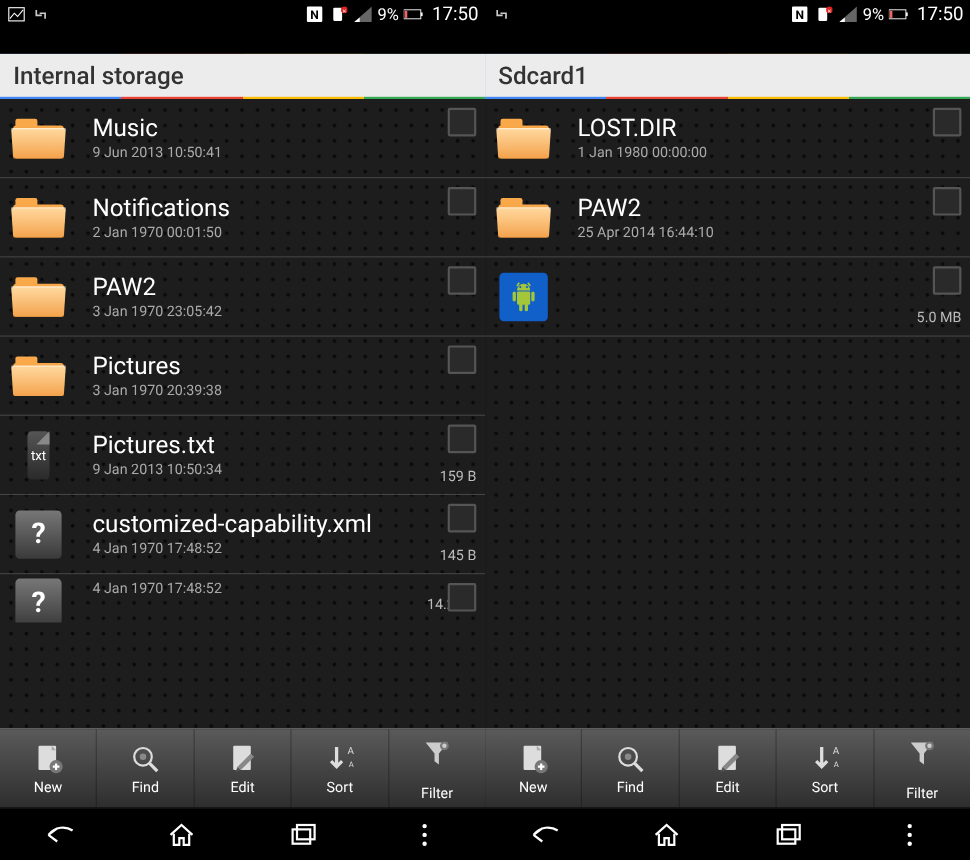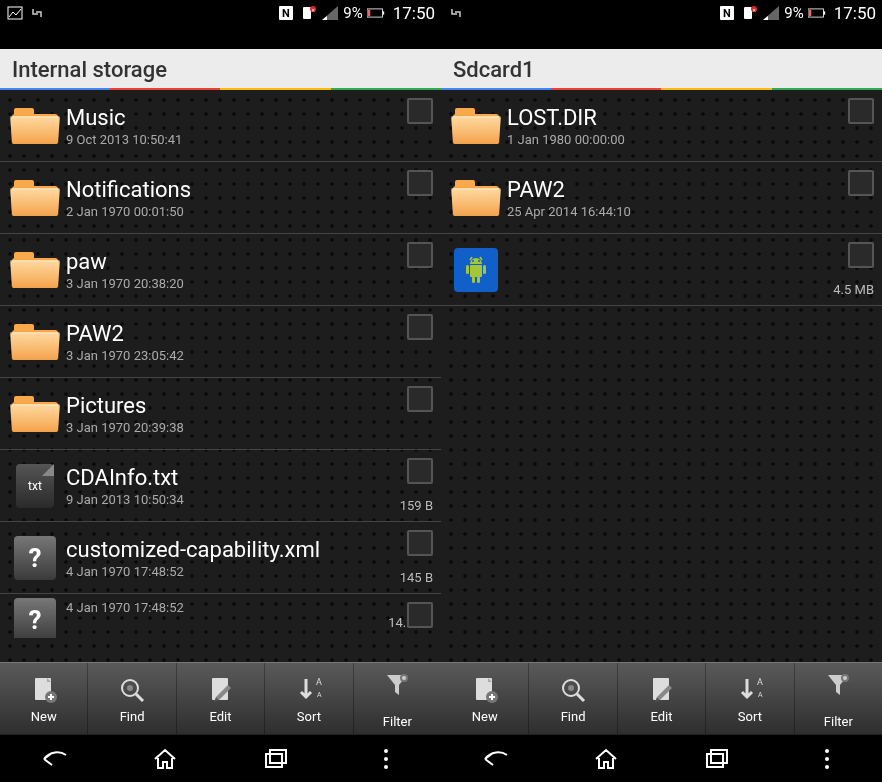--- a/index.html
+++ b/index.html
@@ -76,20 +76,21 @@
     width: 54px;
     display: flex;
     align-items: center;
     justify-content: center;
     flex-shrink: 0;
   }
   .row-body {
     flex: 1;
     min-width: 0;
     padding-left: 4px;
+    margin-left: 18px;
   }
   .fname {
     color: #fff;
     font-size: 22px;
     font-weight: 400;
     white-space: nowrap;
     overflow: hidden;
     text-overflow: ellipsis;
   }
   .fdate {
@@ -141,21 +142,21 @@
     left: 0; right: 0; bottom: 0;
     height: 26px;
     background: linear-gradient(#ffd9a0, #f4a24b);
     border-radius: 2px;
     transform: perspective(60px) rotateX(-10deg);
     transform-origin: bottom;
     box-shadow: inset 0 1px 0 rgba(255,255,255,.5);
   }
   
   .txt-icon {
-    width: 38px; height: 44px;
+    width: 20px; height: 44px;
     background: linear-gradient(#555, #2a2a2a);
     border-radius: 4px;
     display: flex;
     align-items: center;
     justify-content: center;
     font-size: 12px;
     color: #fff;
     position: relative;
   }
   .txt-icon::before {
@@ -283,21 +284,21 @@
     <div class="row">
       <div class="icon-slot">
           <div class="folder">
             <div class="folder-tab"></div>
             <div class="folder-back"></div>
             <div class="folder-front"></div>
           </div>
         </div>
       <div class="row-body">
           <div class="fname">Music</div>
-          <div class="fdate">9 Oct 2013 10:50:41</div>
+          <div class="fdate">9 Jun 2013 10:50:41</div>
         </div>
       <div class="checkbox"></div>
     </div>
     <div class="row">
       <div class="icon-slot">
           <div class="folder">
             <div class="folder-tab"></div>
             <div class="folder-back"></div>
             <div class="folder-front"></div>
           </div>
@@ -310,59 +311,45 @@
     </div>
     <div class="row">
       <div class="icon-slot">
           <div class="folder">
             <div class="folder-tab"></div>
             <div class="folder-back"></div>
             <div class="folder-front"></div>
           </div>
         </div>
       <div class="row-body">
-          <div class="fname">paw</div>
-          <div class="fdate">3 Jan 1970 20:38:20</div>
+          <div class="fname">PAW2</div>
+          <div class="fdate">3 Jan 1970 23:05:42</div>
         </div>
       <div class="checkbox"></div>
     </div>
     <div class="row">
       <div class="icon-slot">
           <div class="folder">
             <div class="folder-tab"></div>
             <div class="folder-back"></div>
             <div class="folder-front"></div>
           </div>
         </div>
       <div class="row-body">
-          <div class="fname">PAW2</div>
-          <div class="fdate">3 Jan 1970 23:05:42</div>
-        </div>
-      <div class="checkbox"></div>
-    </div>
-    <div class="row">
-      <div class="icon-slot">
-          <div class="folder">
-            <div class="folder-tab"></div>
-            <div class="folder-back"></div>
-            <div class="folder-front"></div>
-          </div>
-        </div>
-      <div class="row-body">
           <div class="fname">Pictures</div>
           <div class="fdate">3 Jan 1970 20:39:38</div>
         </div>
       <div class="checkbox"></div>
     </div>
     <div class="row">
       <div class="icon-slot">
           <div class="txt-icon">txt</div>
         </div>
       <div class="row-body">
-          <div class="fname">CDAInfo.txt</div>
+          <div class="fname">Pictures.txt</div>
           <div class="fdate">9 Jan 2013 10:50:34</div>
         </div>
       <div class="fsize">159 B</div>
       <div class="checkbox"></div>
     </div>
     <div class="row">
       <div class="icon-slot">
           <div class="q-icon">?</div>
         </div>
       <div class="row-body">
@@ -549,21 +536,21 @@
               <rect x="12" y="22" width="3" height="7" rx="1.5"></rect>
               <rect x="17" y="22" width="3" height="7" rx="1.5"></rect>
               <line x1="12" y1="3" x2="10" y2="6" stroke="#a4c639" stroke-width="1.5"></line>
               <line x1="20" y1="3" x2="22" y2="6" stroke="#a4c639" stroke-width="1.5"></line>
             </g>
             <circle cx="13" cy="7" r="1" fill="#1160c9"></circle>
             <circle cx="19" cy="7" r="1" fill="#1160c9"></circle>
           </svg>
         </div>
       </div>
-      <div class="fsize">4.5 MB</div>
+      <div class="fsize">5.0 MB</div>
       <div class="checkbox"></div>
     </div>
   </div>
 
   <div class="toolbar">
     <div class="tool-btn">
       <div class="tool-ico">
           <svg width="30" height="30" viewBox="0 0 30 30">
             <rect x="6" y="3" width="16" height="22" fill="#ddd" rx="1"></rect>
             <polygon points="18,3 22,7 18,7" fill="#aaa"></polygon>

